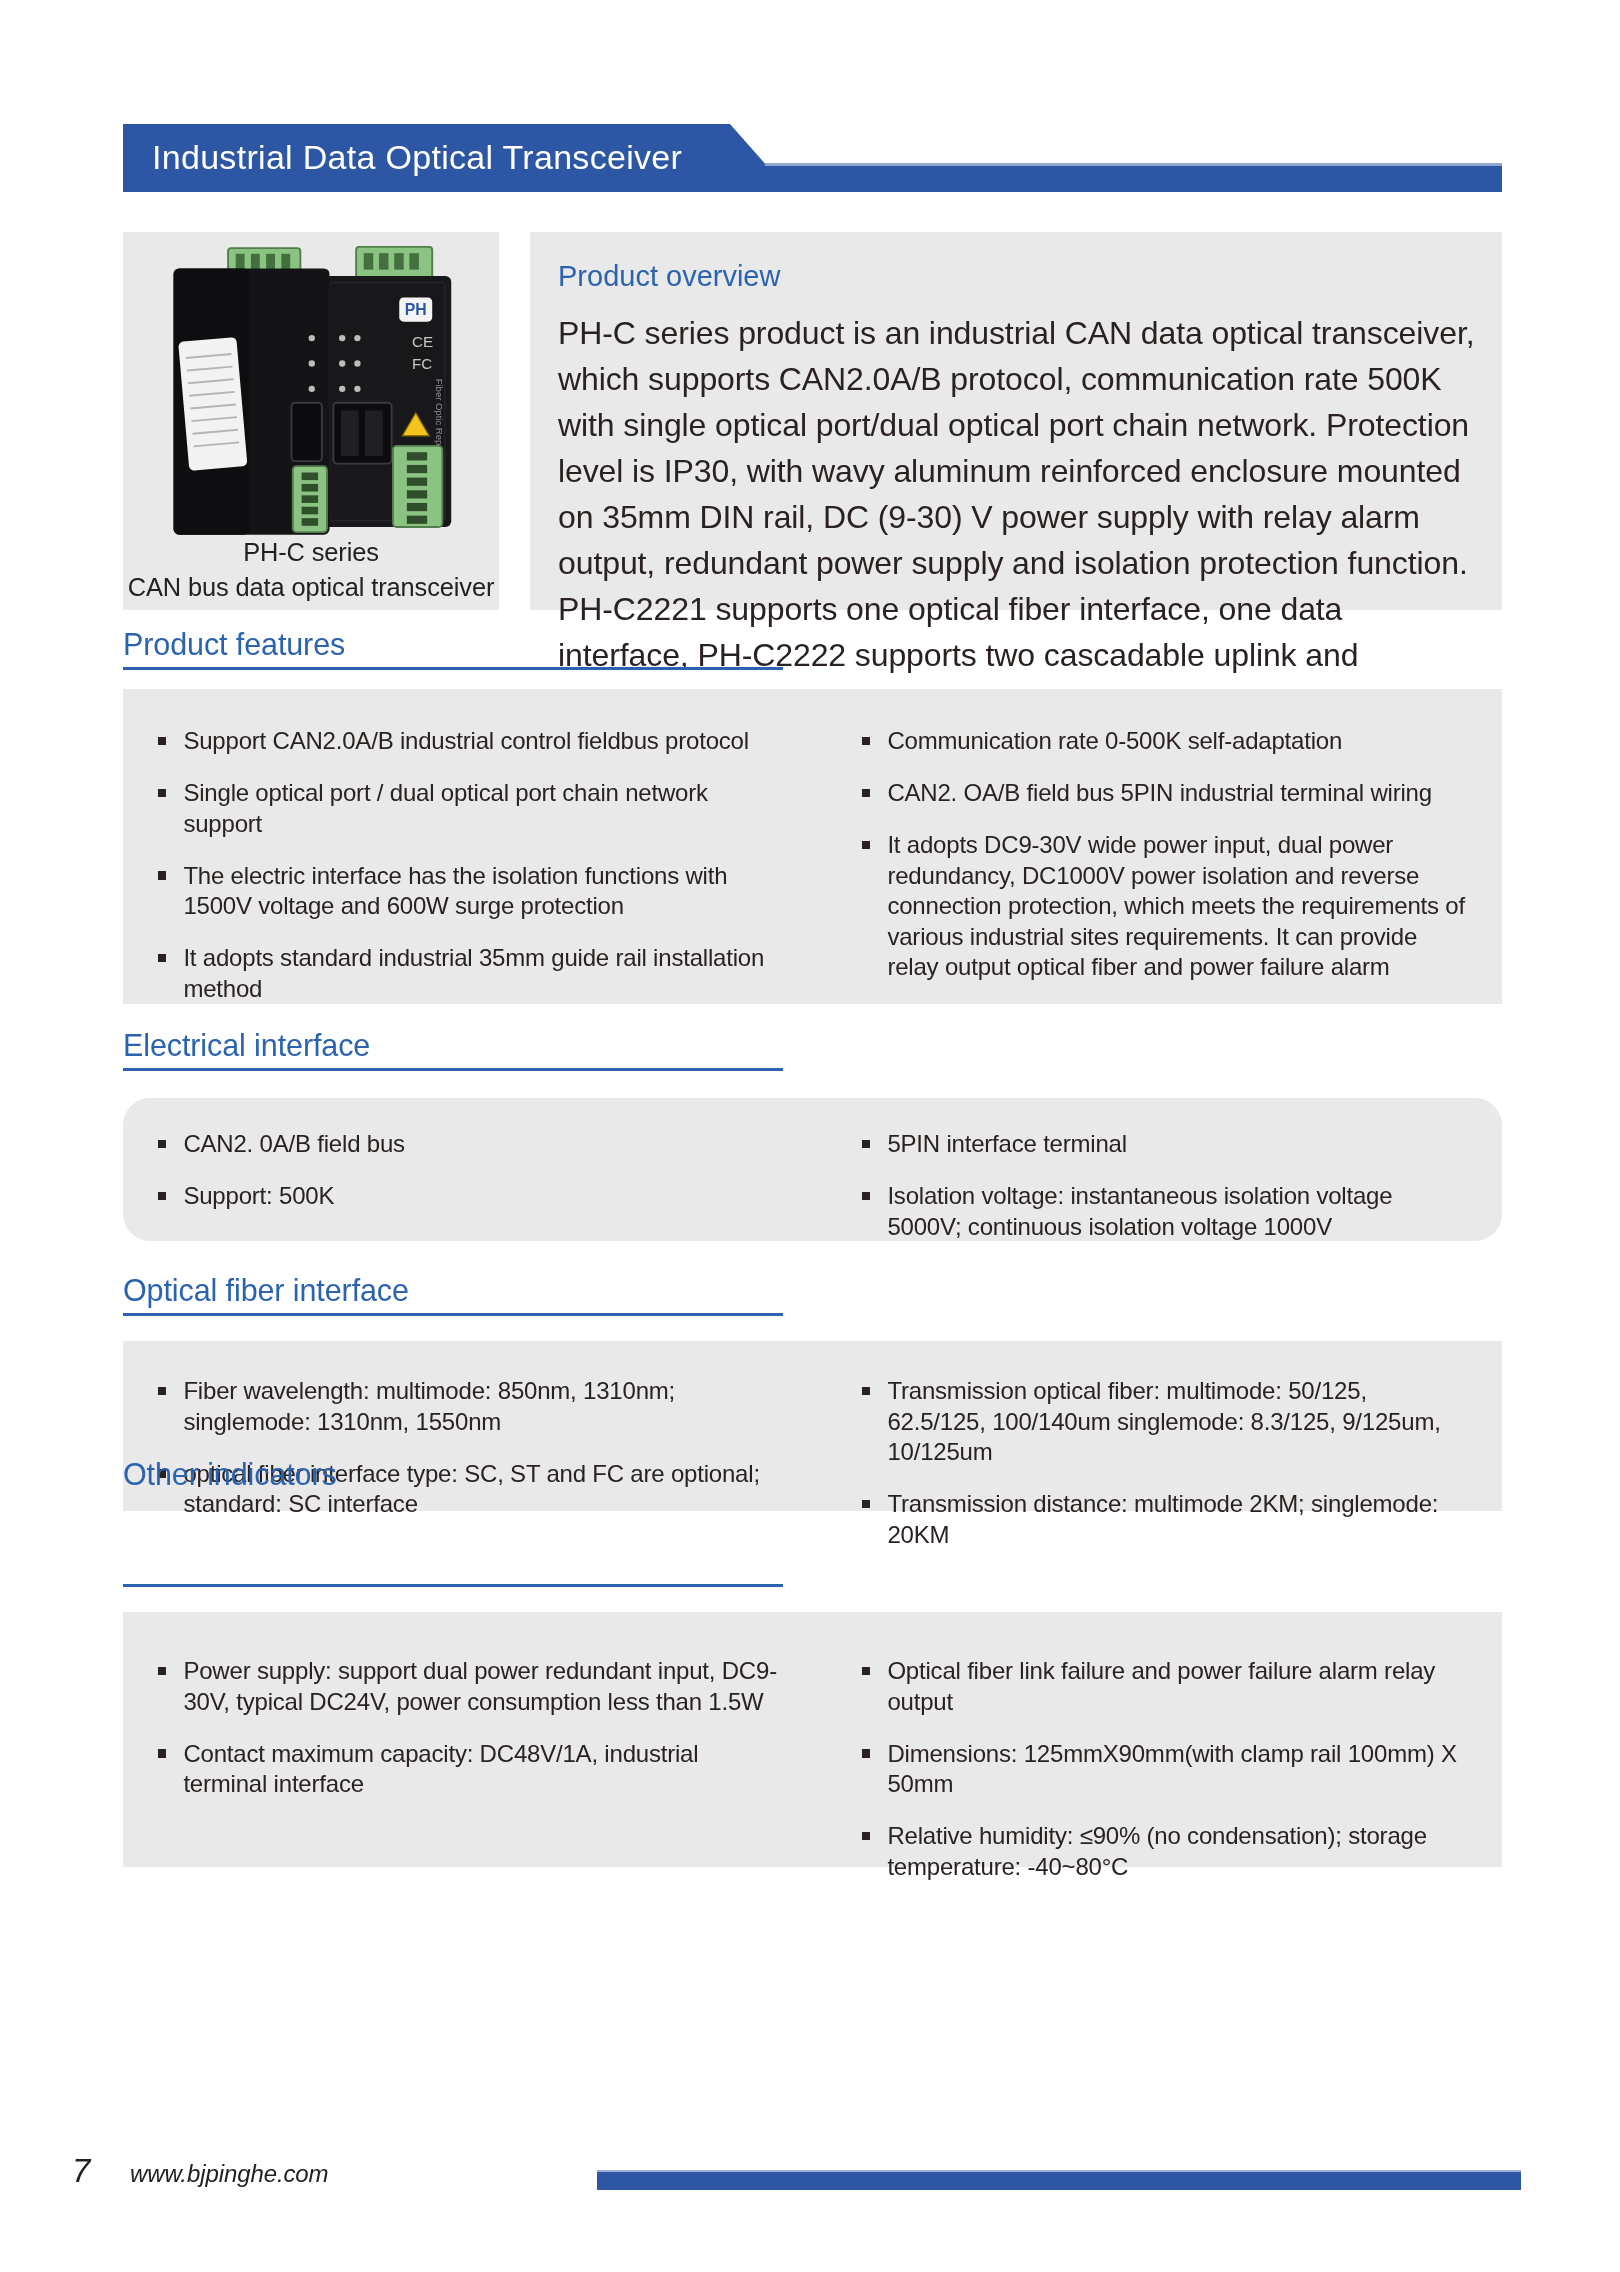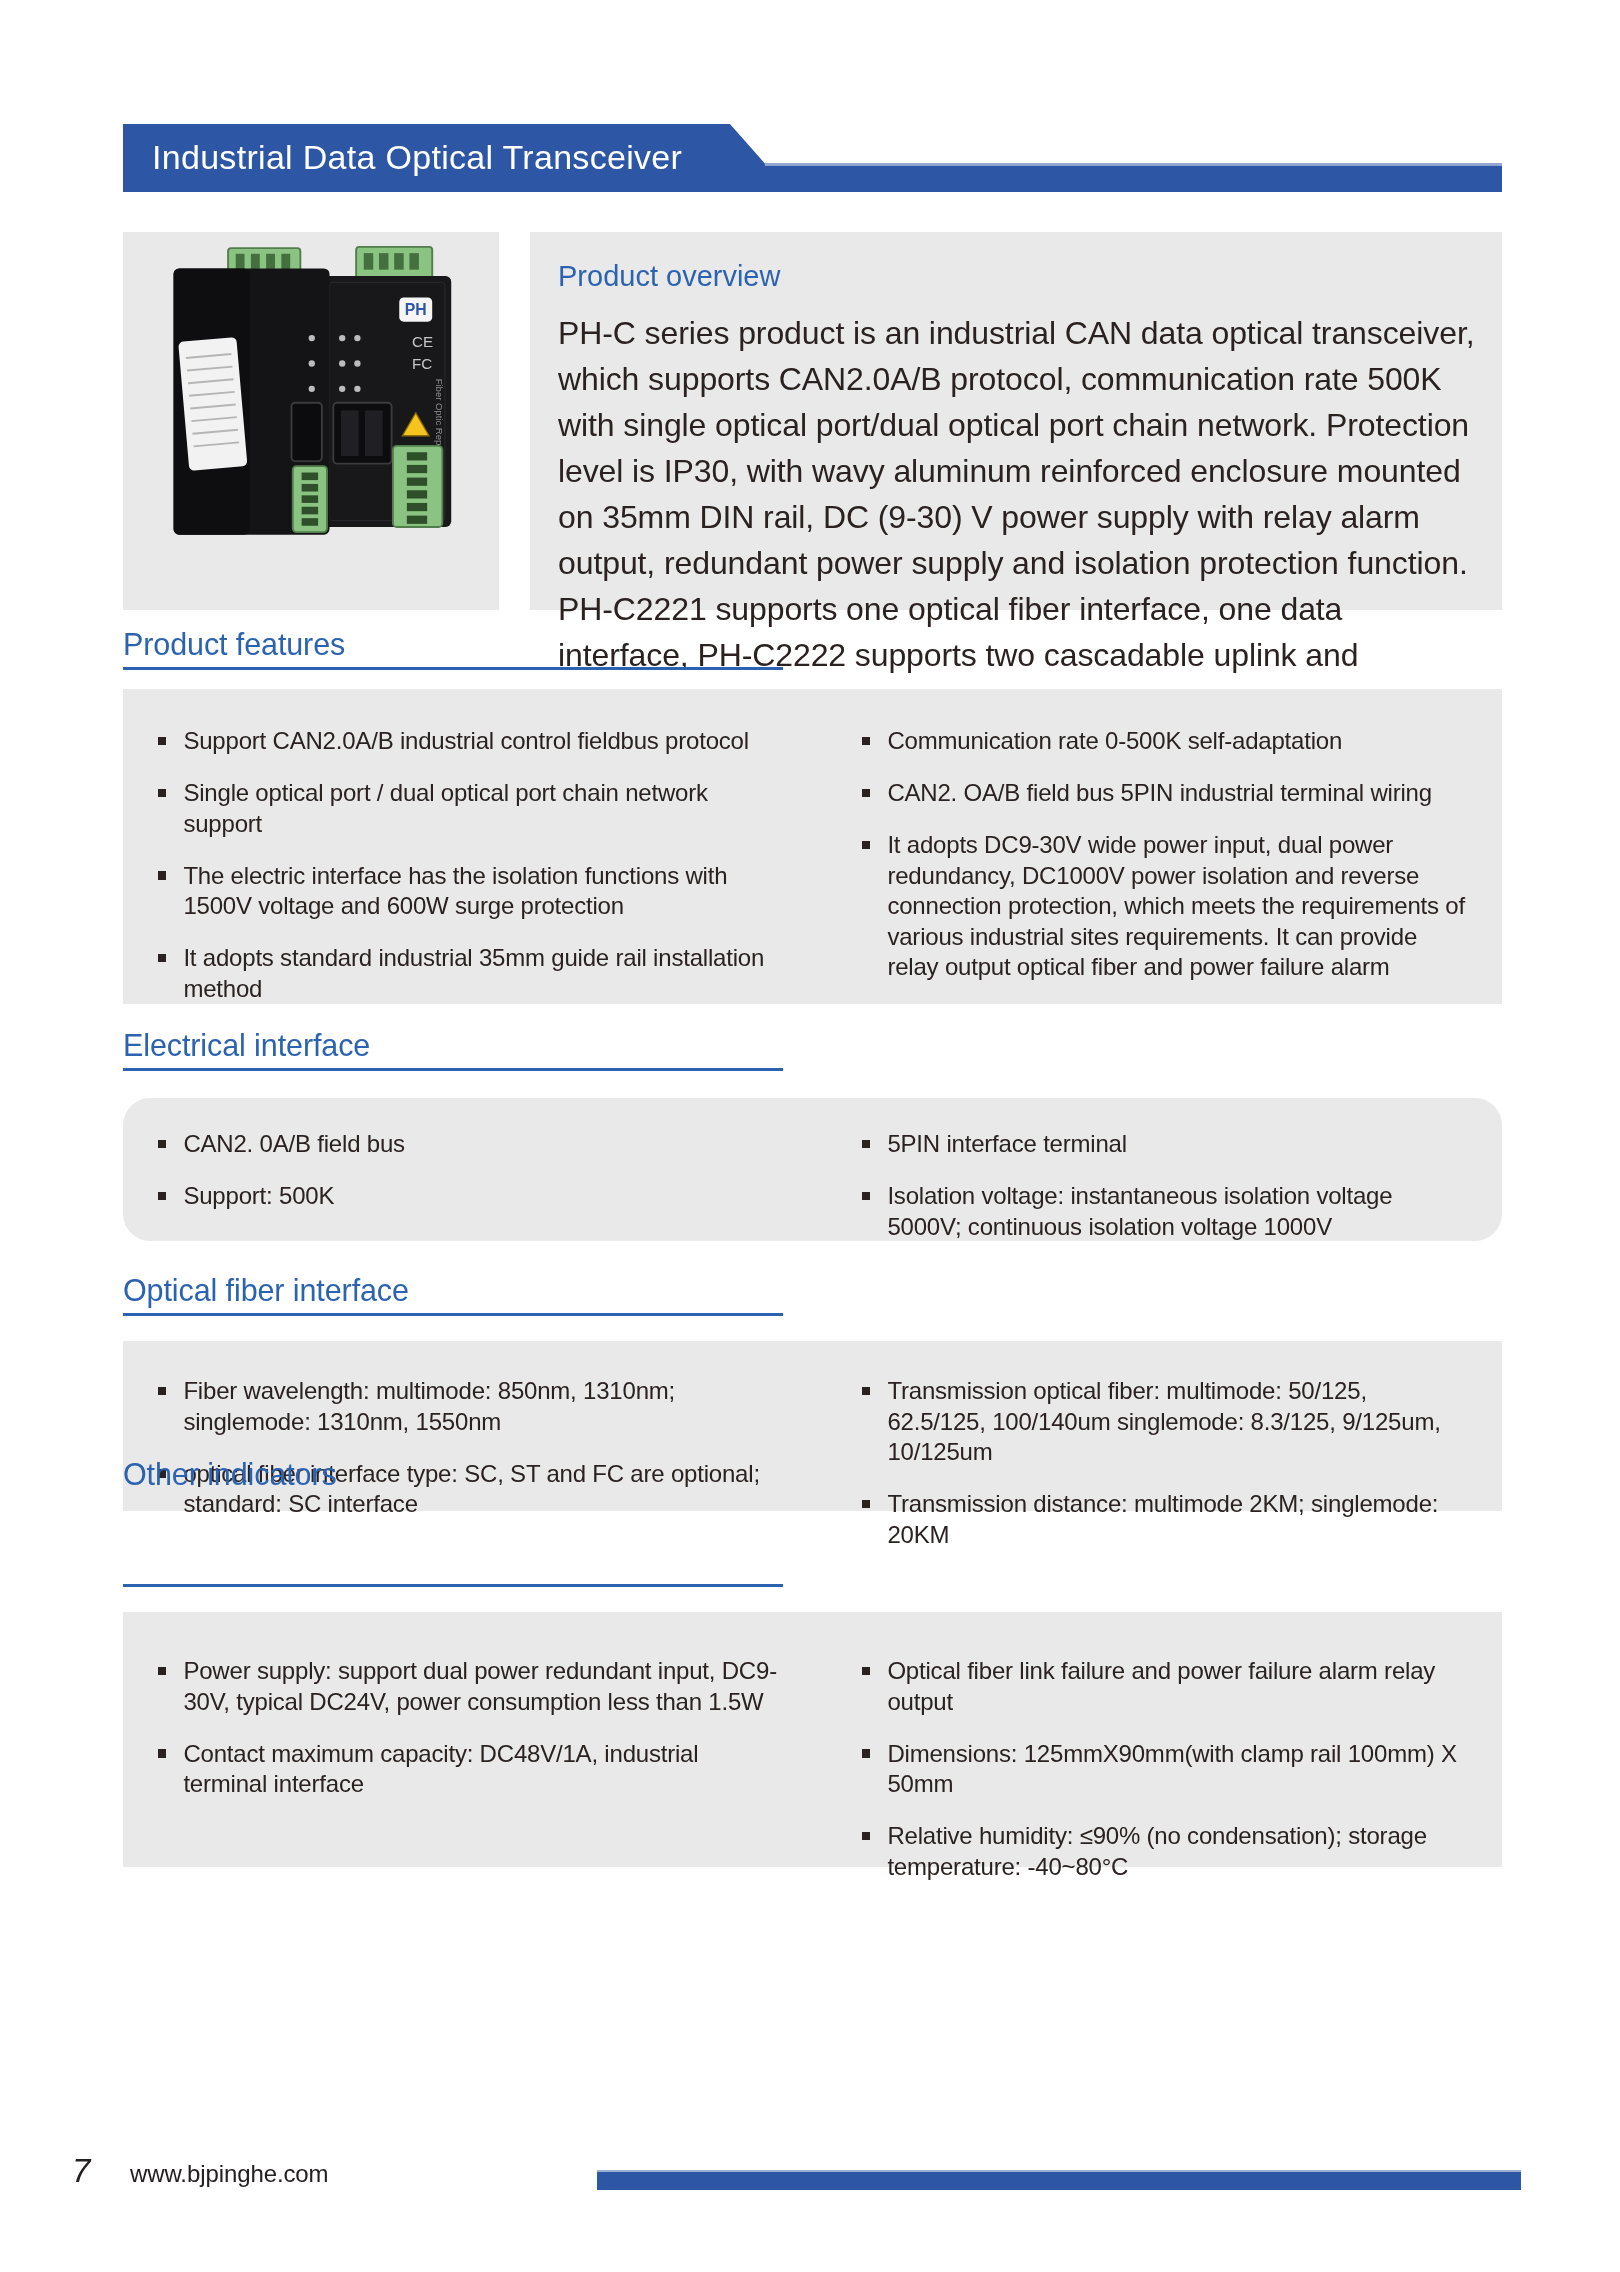--- a/index.html
+++ b/index.html
@@ -51,21 +51,21 @@
   
   .ov-inner{position:absolute;top:28px;left:28px;width:919px;}
   .ov-heading{font-size:29px;color:#2c63b0;margin:0 0 16.5px 0;}
   .ov-body{font-size:32px;line-height:46px;letter-spacing:-0.1px;color:#2a2220;text-align:left;}
   
   .photo-wrap{position:absolute;top:11.4px;left:10.2px;width:355px;height:298px;}
   .caption{position:absolute;left:0;right:0;bottom:5.1px;text-align:center;}
   .caption div{font-size:25.4px;line-height:35px;color:#242021;letter-spacing:-0.1px;}
   
   .footer-num{position:absolute;left:72px;top:2152px;font-size:33px;font-style:italic;color:#242021;}
-  .footer-url{position:absolute;left:130px;top:2160px;font-size:24px;color:#242021;letter-spacing:-0.1px;}
+  .footer-url{position:absolute;left:130px;top:2160px;font-size:24px;font-style:italic;color:#242021;letter-spacing:-0.1px;}
   .footer-bar{
     position:absolute;left:597px;top:2170px;width:924px;height:19.7px;
     background:#2d57a5;border-top:2.5px solid #9db1d4;box-sizing:border-box;
   }
 </style>
 </head>
 <body>
 
 <div class="page">
 
@@ -144,20 +144,24 @@
           <rect x="250" y="252" width="48" height="92" rx="6" fill="#0c0c0e" stroke="#3a3a3f" stroke-width="3"></rect>
           <rect x="252" y="352" width="54" height="104" rx="6" fill="#8bc482" stroke="#527d4c" stroke-width="3"></rect>
           <rect x="266" y="362" width="26" height="12" fill="#2f4f2b"></rect>
           <rect x="266" y="380" width="26" height="12" fill="#2f4f2b"></rect>
           <rect x="266" y="398" width="26" height="12" fill="#2f4f2b"></rect>
           <rect x="266" y="416" width="26" height="12" fill="#2f4f2b"></rect>
           <rect x="266" y="434" width="26" height="12" fill="#2f4f2b"></rect>
         </g>
       </svg>
     </div>
+    <div class="caption">
+      <div>PH-C series</div>
+      <div>CAN bus data optical transceiver</div>
+    </div>
   </div>
 
   <div class="gbox" id="box-overview">
     <div class="ov-inner">
       <div class="ov-heading">Product overview</div>
       <div class="ov-body">PH-C series product is an industrial CAN data optical transceiver, which supports CAN2.0A/B protocol, communication rate 500K with single optical port/dual optical port chain network. Protection level is IP30, with wavy aluminum reinforced enclosure mounted on 35mm DIN rail, DC (9-30) V power supply with relay alarm output, redundant power supply and isolation protection function. PH-C2221 supports one optical fiber interface, one data interface, PH-C2222 supports two cascadable uplink and downlink optical fiber interfaces, and one data interface.</div>
     </div>
   </div>
 
   <div class="sec-title" id="t-features">Product features</div>

